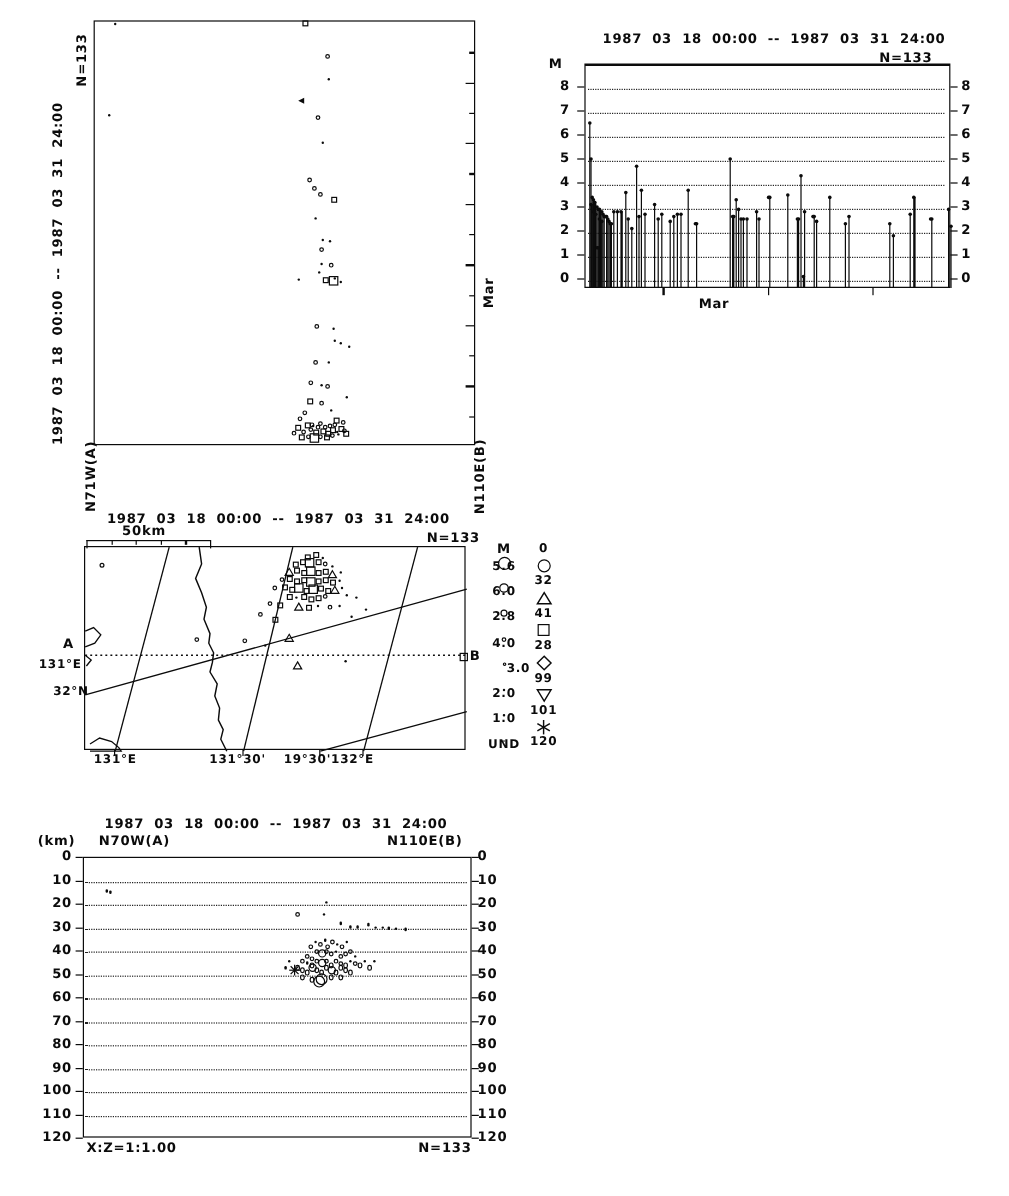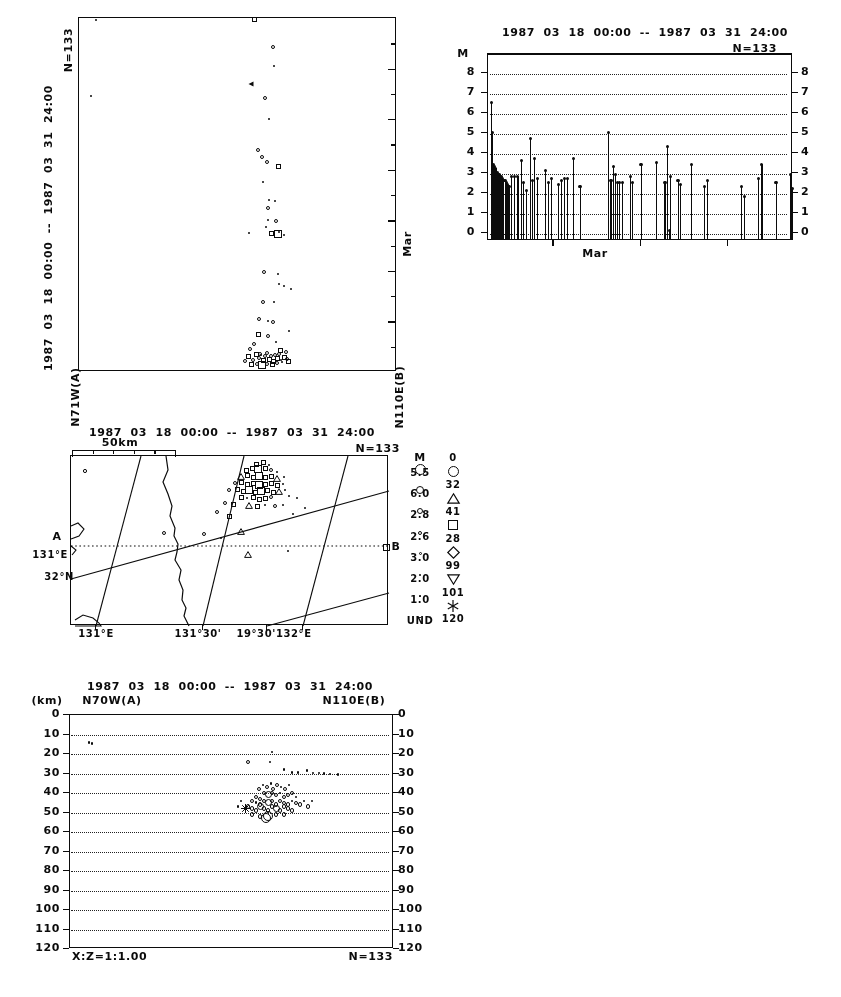--- a/index.html
+++ b/index.html
@@ -514,29 +514,29 @@
     <div class="tick" style="left: 92.6px; top: 450px; width: 1.3px; height: 4px;"></div>
     <div class="tick" style="left: 113.2px; top: 450px; width: 1.3px; height: 4px;"></div>
     <div class="tick" style="left: 133.8px; top: 450px; width: 1.3px; height: 4px;"></div>
     <div class="tick" style="left: 154.4px; top: 450px; width: 1.3px; height: 4px;"></div>
     <div class="tick" style="left: 175px; top: 450px; width: 1.3px; height: 7px;"></div>
     <div class="tick" style="left: 95px; top: 625px; width: 1.3px; height: 5px;"></div>
     <div class="tick" style="left: 202px; top: 625px; width: 1.3px; height: 5px;"></div>
     <div class="tick" style="left: 266px; top: 625px; width: 1.3px; height: 5px;"></div>
     <div class="tick" style="left: 302px; top: 625px; width: 1.3px; height: 5px;"></div>
     <div class="sym" style="left: 414.5px; top: 463.5px; width: 11px; height: 11px; border-radius: 50%; border: 1.2px solid rgb(11, 11, 11); background: transparent;"></div>
-    <span class="t ctr small" style="left: 420px; top: 473px;">5.5</span>
+    <span class="t ctr small" style="left: 420px; top: 473px;">5.6</span>
     <div class="sym" style="left: 416px; top: 486.2px; width: 8px; height: 8px; border-radius: 50%; border: 1.2px solid rgb(11, 11, 11); background: transparent;"></div>
     <span class="t ctr small" style="left: 420px; top: 494.2px;">6.0</span>
     <div class="sym" style="left: 417px; top: 508.4px; width: 6px; height: 6px; border-radius: 50%; border: 1.2px solid rgb(11, 11, 11); background: transparent;"></div>
     <span class="t ctr small" style="left: 420px; top: 515.4px;">2.8</span>
     <div class="sym" style="left: 418px; top: 530.6px; width: 4px; height: 4px; border-radius: 50%; border: 1.2px solid rgb(11, 11, 11); background: transparent;"></div>
-    <span class="t ctr small" style="left: 420px; top: 536.6px;">2.6</span>
+    <span class="t ctr small" style="left: 420px; top: 536.6px;">4.0</span>
     <div class="sym" style="left: 418.5px; top: 552.3px; width: 3px; height: 3px; border-radius: 50%; border: 1.2px solid rgb(11, 11, 11); background: transparent;"></div>
-    <span class="t ctr small" style="left: 420px; top: 557.8px;">3.0</span>
+    <span class="t ctr small" style="left: 432px; top: 557.8px;">3.0</span>
     <div class="sym" style="left: 418.9px; top: 573.9px; width: 2.2px; height: 2.2px; border-radius: 50%; border: none; background: rgb(11, 11, 11);"></div>
     <span class="t ctr small" style="left: 420px; top: 579px;">2.0</span>
     <div class="sym" style="left: 419.15px; top: 595.35px; width: 1.7px; height: 1.7px; border-radius: 50%; border: none; background: rgb(11, 11, 11);"></div>
     <span class="t ctr small" style="left: 420px; top: 600.2px;">1.0</span>
     <div class="sym" style="left: 419.4px; top: 616.8px; width: 1.2px; height: 1.2px; border-radius: 50%; border: none; background: rgb(11, 11, 11);"></div>
     <span class="t ctr small" style="left: 420px; top: 621.4px;">UND</span>
     <span class="t ctr small" style="left: 453px; top: 458px;">0</span>
     <div class="sym" style="left: 447.5px; top: 465.95px; width: 11px; height: 11px; border: 1.2px solid rgb(11, 11, 11); border-radius: 50%;"></div>
     <span class="t ctr small" style="left: 453px; top: 484.9px;">32</span>
     <svg width="13" height="11" style="left: 446.5px; top: 492.85px;">

